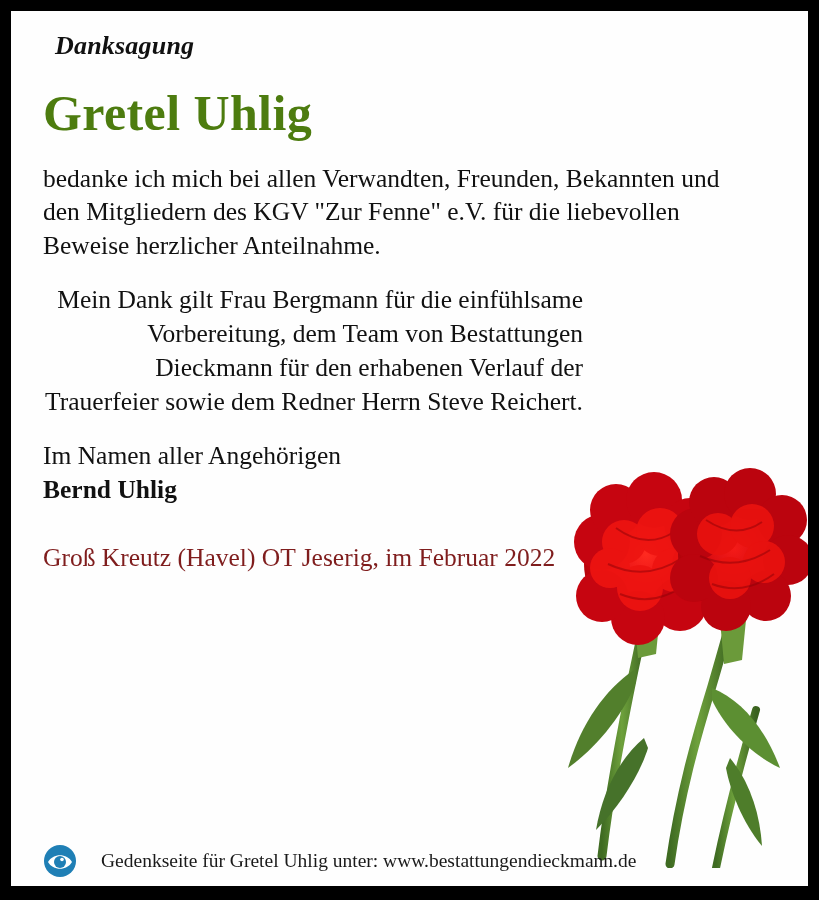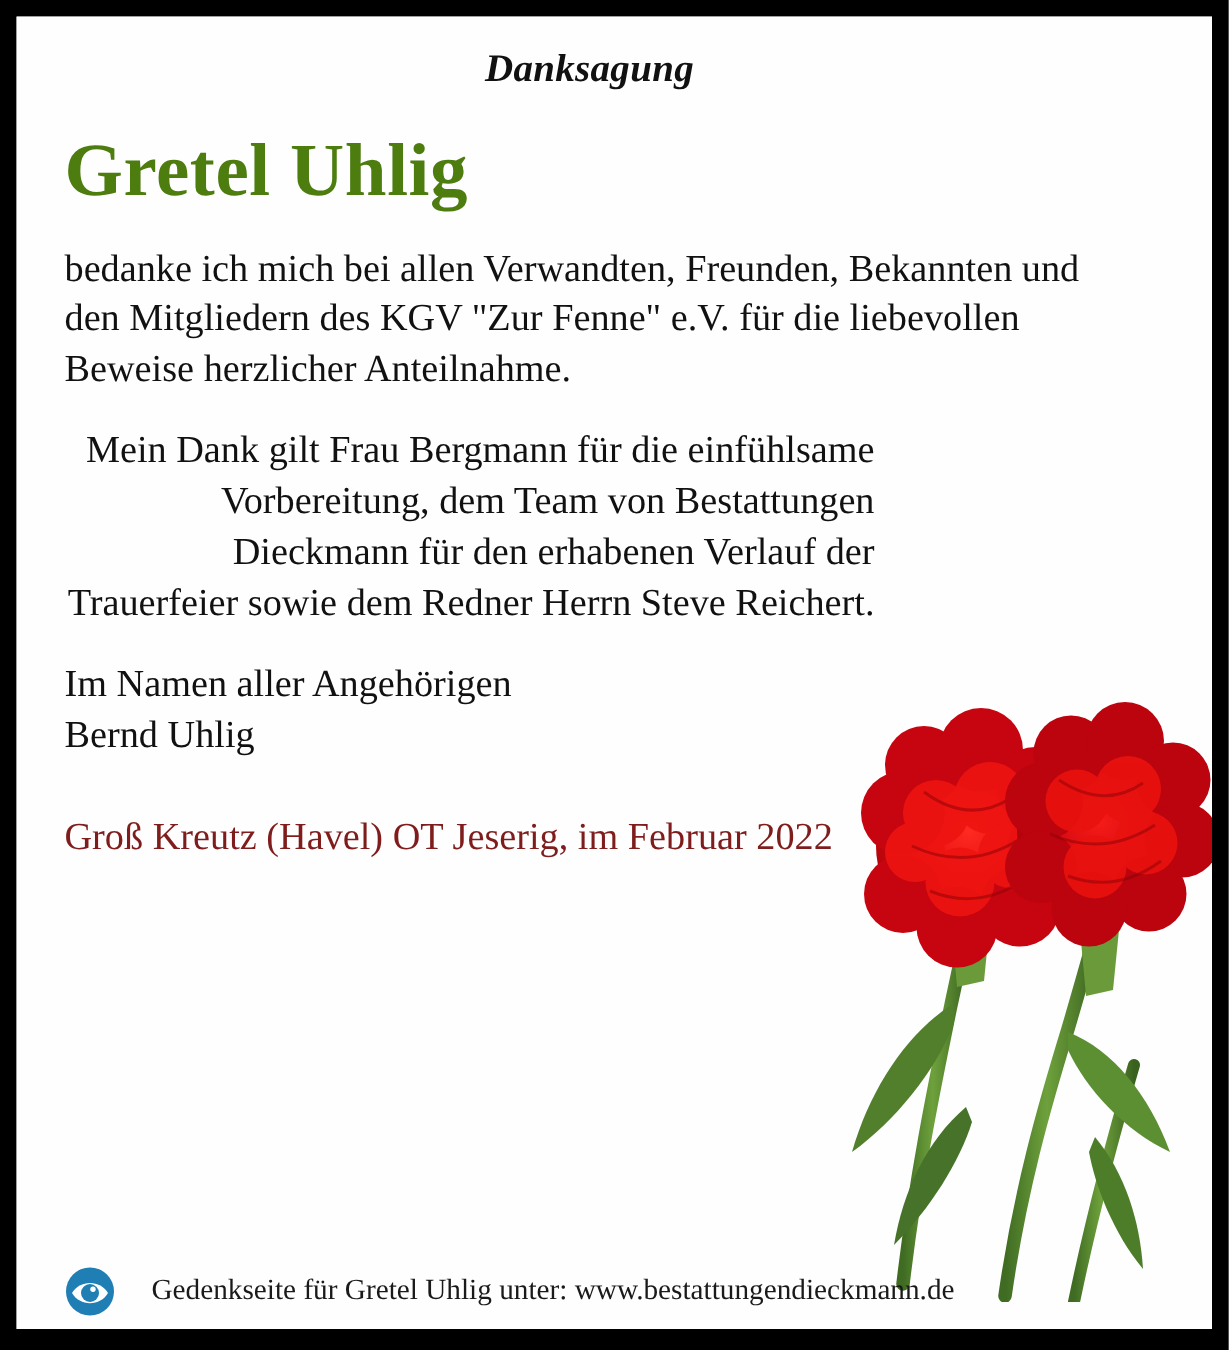--- a/index.html
+++ b/index.html
@@ -49,22 +49,21 @@
     left: 32px;
     top: 20px;
     width: 700px;
   }
   .heading {
     font-weight: bold;
     font-style: italic;
     font-size: 26px;
     letter-spacing: .2px;
     color: #111;
-    margin: 0 0 22px 0;
-    text-align: center;
+    margin: 0 0 22px 12px;
   }
   .para {
     font-size: 25.5px;
     line-height: 1.33;
     color: #111;
     margin: 0 0 20px 0;
     max-width: 690px;
   }
   .name {
     font-size: 50px;
@@ -75,21 +74,21 @@
     line-height: 1.05;
   }
   .para.narrow { max-width: 540px; text-align: right; }
   .closing {
     font-size: 25.5px;
     line-height: 1.33;
     color: #111;
     margin: 20px 0 0 0;
   }
   .closing .signer {
-    font-weight: normal;
+    font-weight: bold;
     display: block;
   }
   .place {
     font-size: 25.5px;
     color: #7f1d1d;
     margin: 36px 0 0 0;
   }
 
   
   .footer {

